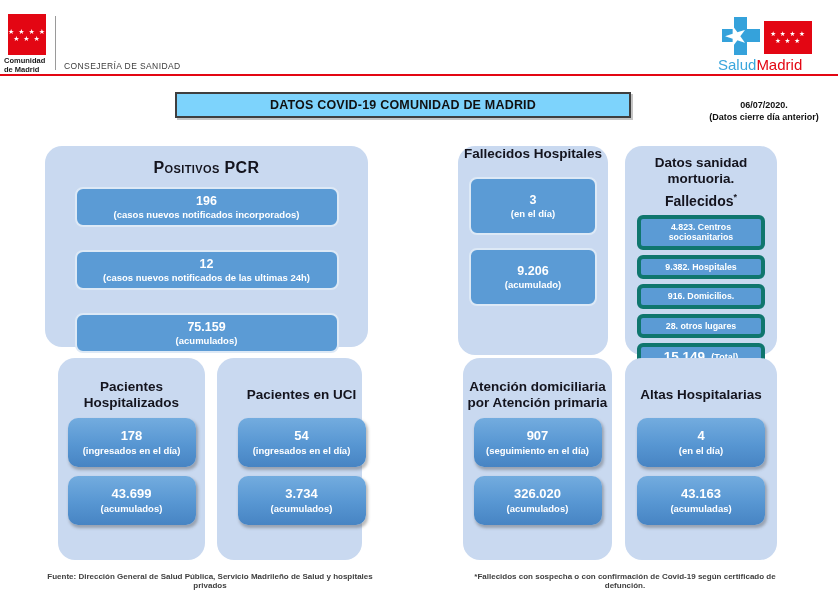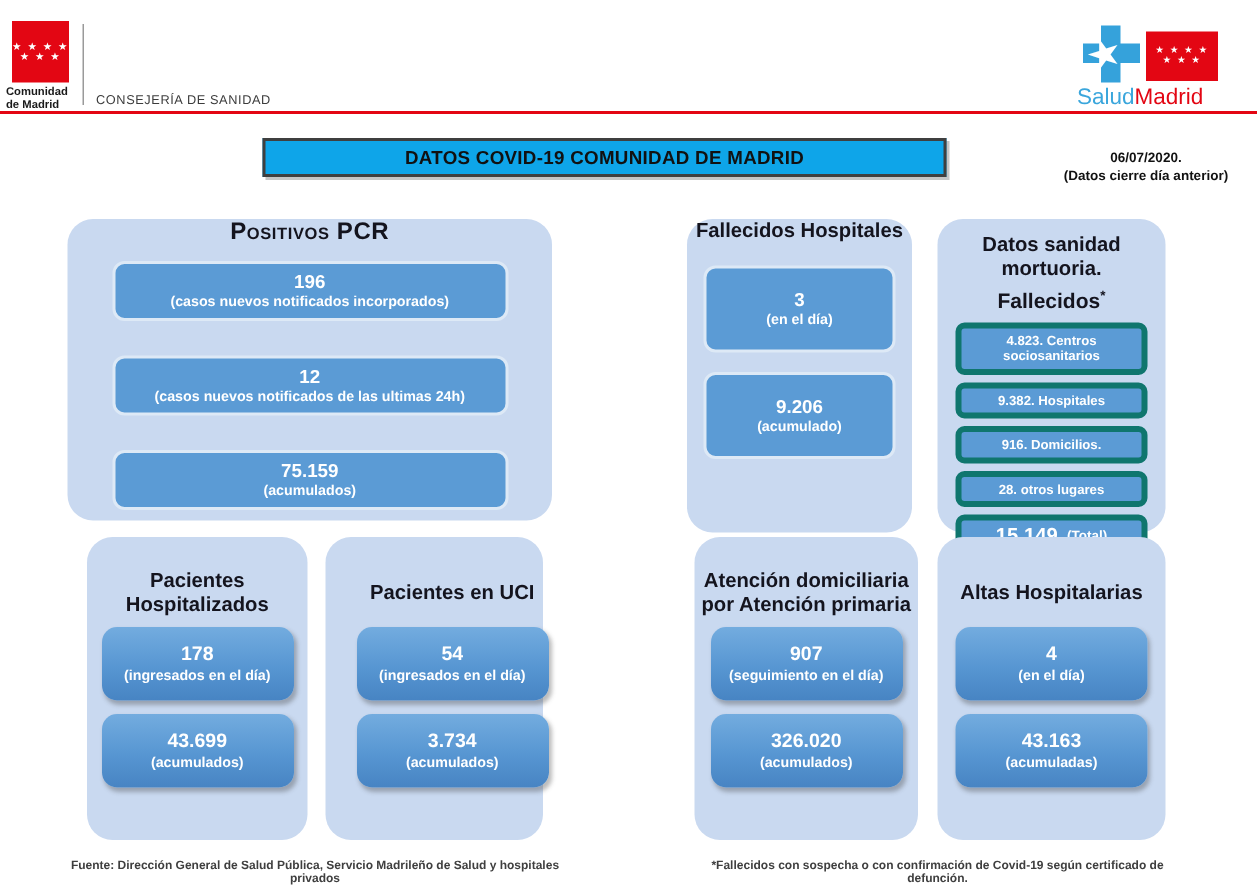--- a/index.html
+++ b/index.html
@@ -23,21 +23,21 @@
   .sm-star{position:absolute;left:2px;top:1px;color:#fff;font-size:27px;line-height:36px;
            transform:rotate(-18deg);}
   .sm-flag{position:absolute;left:42px;top:6px;width:48px;height:33px;background:#e30613;
            display:flex;flex-direction:column;align-items:center;justify-content:center;}
   .sm-flag .stars{color:#fff;font-size:6.5px;line-height:6.5px;letter-spacing:1px;white-space:nowrap;}
   .sm-text{position:absolute;left:718px;top:56px;width:100px;font-size:15px;text-align:left;
            white-space:nowrap;}
   .sm-text .salud{color:#3aa6dc;}
   .sm-text .madrid{color:#e30613;}
 
-  .title-box{position:absolute;left:175px;top:92px;width:452px;height:22px;background:#0ea5e9;
+  .title-box{position:absolute;left:175px;top:92px;width:452px;height:22px;background:#7dd3fc;
              border:2px solid #3f3f3f;box-shadow:2px 2px 0 rgba(110,110,110,.4);
              display:flex;align-items:center;justify-content:center;}
   .title-box span{font-size:12.5px;font-weight:bold;letter-spacing:.2px;color:#111;}
 
   .date-block{position:absolute;left:693px;top:100px;width:142px;text-align:center;
               font-size:9px;font-weight:bold;color:#111;line-height:1.3;}
 
   
   .card{position:absolute;background:#c9d9f0;border-radius:17px;box-sizing:border-box;
         display:flex;flex-direction:column;align-items:center;}
@@ -45,21 +45,21 @@
 
   .stat{background:#5b9bd5;border:2px solid #dde9f6;border-radius:8px;color:#fff;
         text-align:center;box-sizing:border-box;}
   .stat .val{font-size:12.5px;font-weight:bold;line-height:1.3;}
   .stat .lbl{font-size:9.5px;font-weight:bold;line-height:1.25;}
 
   .grad{background:linear-gradient(180deg,#73acdf 0%,#5796d2 55%,#4784c3 100%);
         border:none;border-radius:9px;box-shadow:1.5px 2.5px 3px rgba(60,60,60,.35);}
 
   
-  #card-pcr{left:45px;top:146px;width:323px;height:201px;}
+  #card-pcr{left:45px;top:146px;width:323px;height:201px;padding-top:13px;}
   #card-pcr .card-title{font-size:16px;font-variant:small-caps;letter-spacing:.4px;}
   #card-pcr .stats{margin-top:9px;display:flex;flex-direction:column;gap:23px;}
   #card-pcr .stat{width:264px;padding:4px 2px;}
 
   
   #card-fh{left:458px;top:146px;width:150px;height:209px;}
   #card-fh .card-title{font-size:13.5px;}
   #card-fh .stats{margin-top:15px;display:flex;flex-direction:column;gap:13px;}
   #card-fh .stat{width:128px;padding:13px 2px;}
 

